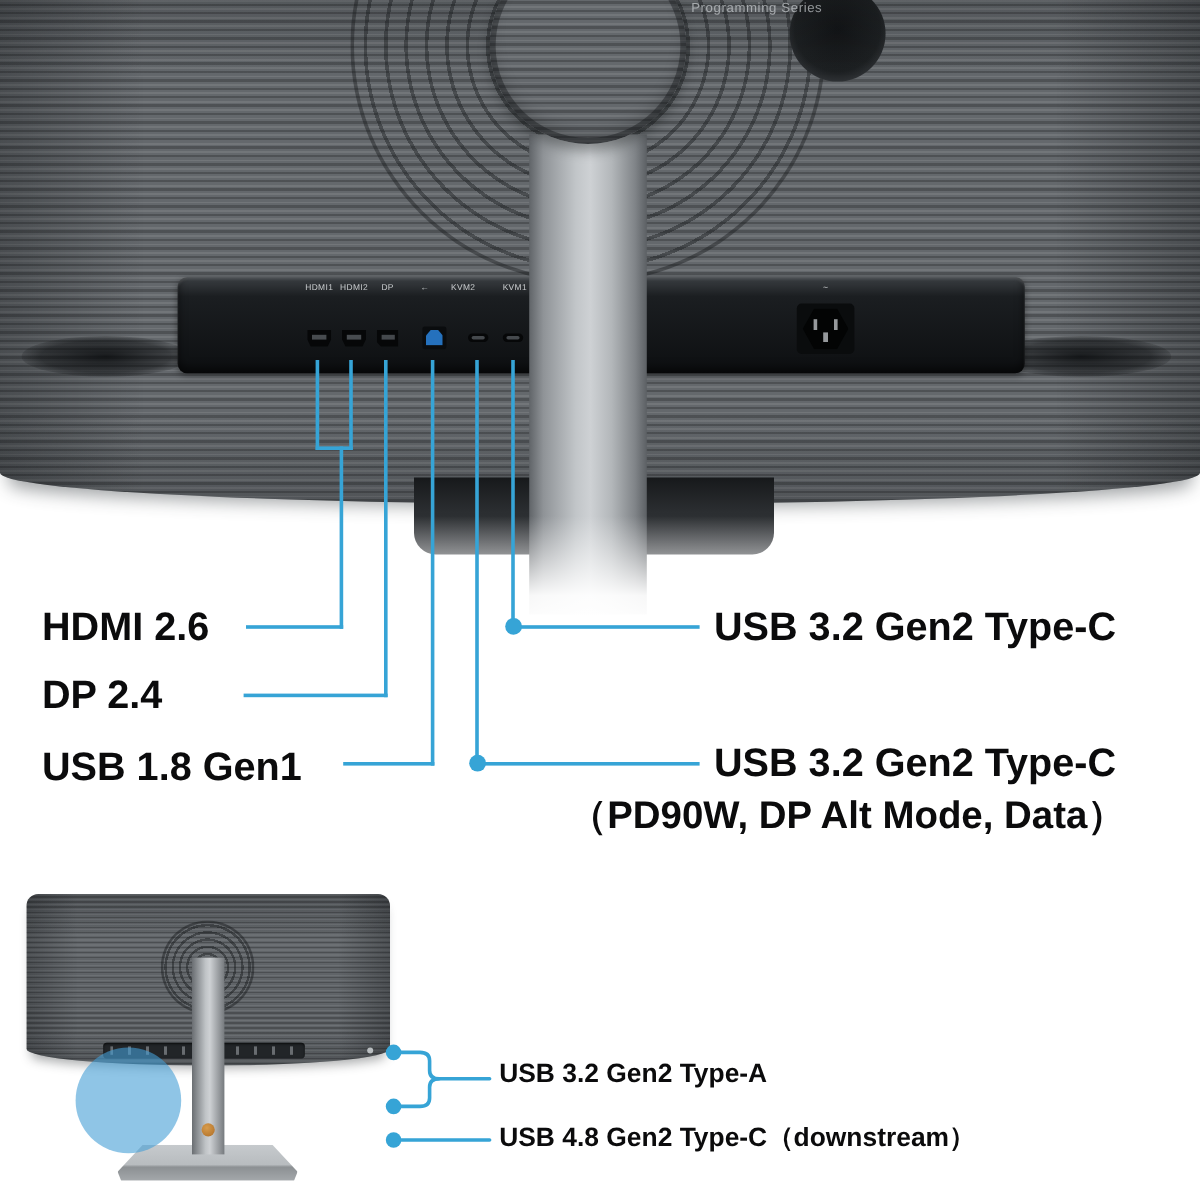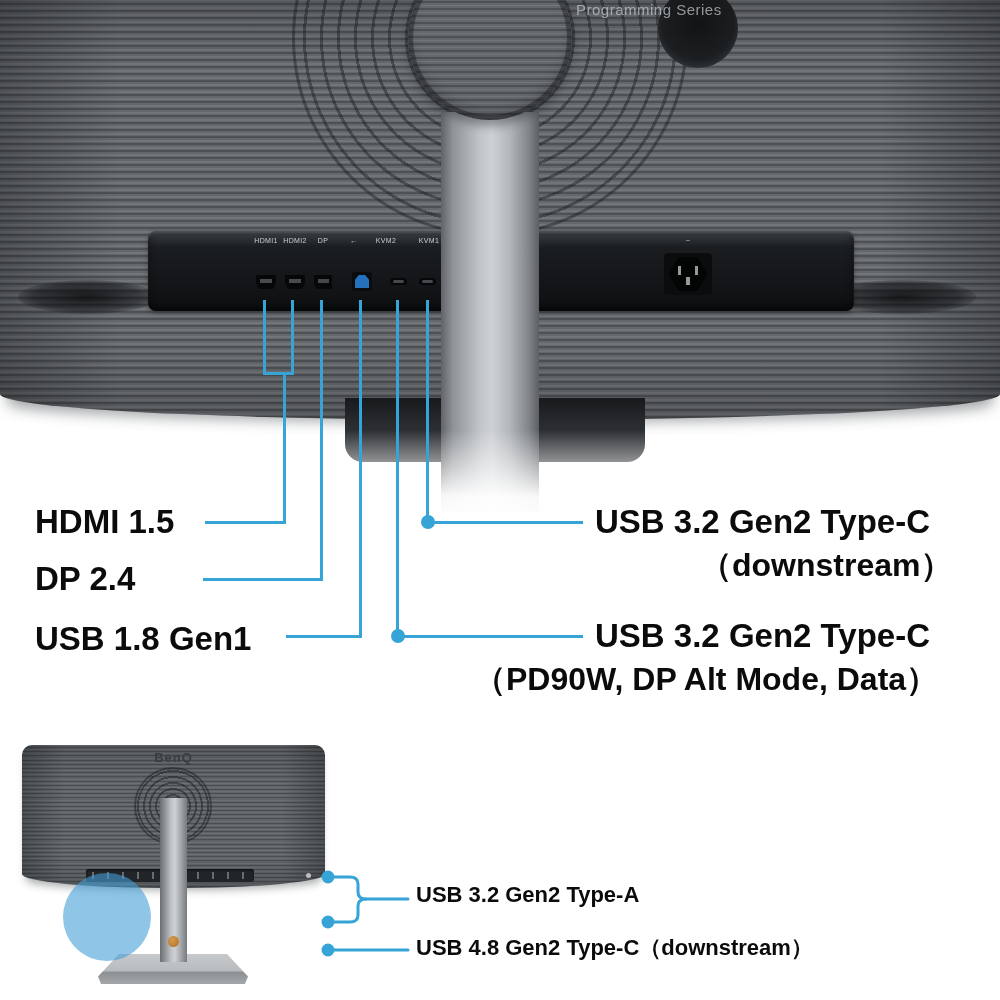--- a/index.html
+++ b/index.html
@@ -9,21 +9,21 @@
   .abs{position:absolute}
 
   
   .ribs{background-color:var(--monitor-gray,#64686c);background-image:repeating-linear-gradient(180deg,rgba(255,255,255,.09) 0px,rgba(255,255,255,.09) 1.5px,rgba(255,255,255,0) 1.5px,rgba(255,255,255,0) 3px,rgba(0,0,0,.22) 3px,rgba(0,0,0,.22) 5px,rgba(0,0,0,0) 5px,rgba(0,0,0,0) 7px)}
   .ribs-sm{background-color:#606468;background-image:repeating-linear-gradient(180deg,rgba(255,255,255,.08) 0px,rgba(255,255,255,.08) 1px,rgba(255,255,255,0) 1px,rgba(255,255,255,0) 2px,rgba(0,0,0,.22) 2px,rgba(0,0,0,.22) 3px,rgba(0,0,0,0) 3px,rgba(0,0,0,0) 4.2px)}
 
   
   .monitor-top{left:0;top:0;width:1000px;height:420px;border-radius:0 0 50% 50% / 0 0 26px 26px;box-shadow:0 9px 14px -7px rgba(45,50,55,.45)}
   .rings{left:292px;top:-160px;width:396px;height:396px;border-radius:50%;background:repeating-radial-gradient(circle closest-side,rgba(22,25,27,0) 0px,rgba(22,25,27,0) 14px,rgba(22,25,27,.42) 14px,rgba(22,25,27,.42) 17px);box-shadow:inset 0 0 0 3px rgba(22,25,27,.42);z-index:1}
   .cable-hole{left:658px;top:-12px;width:80px;height:80px;border-radius:50%;background:radial-gradient(circle at 50% 45%,#131517 0%,#1d2022 60%,#2b2e31 72%,#3f4347 82%,rgba(60,64,68,0) 88%);z-index:2}
-  .series-text{left:576px;top:1px;font-size:15px;letter-spacing:.5px;color:#c9cdd0;opacity:.7;z-index:3;white-space:nowrap}
+  .series-text{left:576px;top:1px;font-size:11px;letter-spacing:.5px;color:#c9cdd0;opacity:.7;z-index:3;white-space:nowrap}
   .shade{left:0;top:0;width:1000px;height:420px;border-radius:0 0 50% 50% / 0 0 26px 26px;background:linear-gradient(90deg,rgba(12,14,16,.30),rgba(12,14,16,0) 12%,rgba(12,14,16,0) 88%,rgba(12,14,16,.30)),linear-gradient(180deg,rgba(12,14,16,.18),rgba(12,14,16,0) 15%,rgba(12,14,16,0) 82%,rgba(12,14,16,.22));z-index:2}
   .vent{height:34px;border-radius:50%;background:radial-gradient(ellipse at 50% 50%,rgba(10,12,14,.85) 0%,rgba(10,12,14,.5) 55%,rgba(10,12,14,0) 78%);z-index:3}
   .vent-left{left:18px;top:280px;width:140px}
   .vent-right{left:826px;top:280px;width:150px}
 
   
   .port-panel{left:148px;top:231px;width:706px;height:80px;border-radius:8px;background:linear-gradient(180deg,#3c4044 0px,#1b1e21 16px,var(--panel-dark,#0d0f11) 100%);box-shadow:inset 0 2px 2px rgba(255,255,255,.12),inset 0 -4px 8px rgba(0,0,0,.6),0 2px 5px rgba(0,0,0,.35);z-index:5}
   .plabel{position:absolute;top:6px;transform:translateX(-50%);font-size:7px;letter-spacing:.3px;color:#e2e5e7;opacity:.85;white-space:nowrap}
   .pl1{left:118px}.pl2{left:147px}.pl3{left:175px}.pl4{left:206px}.pl5{left:238px}.pl6{left:281px}.pl7{left:540px}
   .port{position:absolute}
@@ -167,33 +167,31 @@
   <div class="cl h-dp-label"></div>
   <div class="cl v-usbb"></div>
   <div class="cl h-usbb-label"></div>
   <div class="cl v-usbc-down"></div>
   <div class="cl h-usbc-down"></div>
   <div class="dot dot-down"></div>
   <div class="cl v-usbc-pd"></div>
   <div class="cl h-usbc-pd"></div>
   <div class="dot dot-pd"></div>
 
-  <div class="lbl t-hdmi">HDMI 1.5</div>
+  <div class="lbl t-hdmi">HDMI 2.6</div>
   <div class="lbl t-dp">DP 2.4</div>
   <div class="lbl t-usbb">
     <span>USB 1.8 Gen1</span>
   </div>
   <div class="lbl t-c1">USB 3.2 Gen2 Type-C</div>
-  <div class="lbl lbl-small t-c1b">（downstream）</div>
   <div class="lbl t-c2">USB 3.2 Gen2 Type-C</div>
   <div class="lbl lbl-small t-c2b">（PD90W, DP Alt Mode, Data）</div>
 
   <div class="abs mini-body ribs-sm">
     <div class="abs mini-shade"></div>
-    <div class="abs mini-logo">BenQ</div>
     <div class="abs mini-rings"></div>
     <div class="abs mini-strip"></div>
     <div class="abs mini-led"></div>
   </div>
   <div class="abs mini-stand"></div>
   <div class="abs mini-orange"></div>
   <div class="abs mini-base"></div>
   <div class="abs mini-highlight"></div>
 
   <svg class="abs b-svg" width="110" height="110" viewBox="0 0 110 110">

